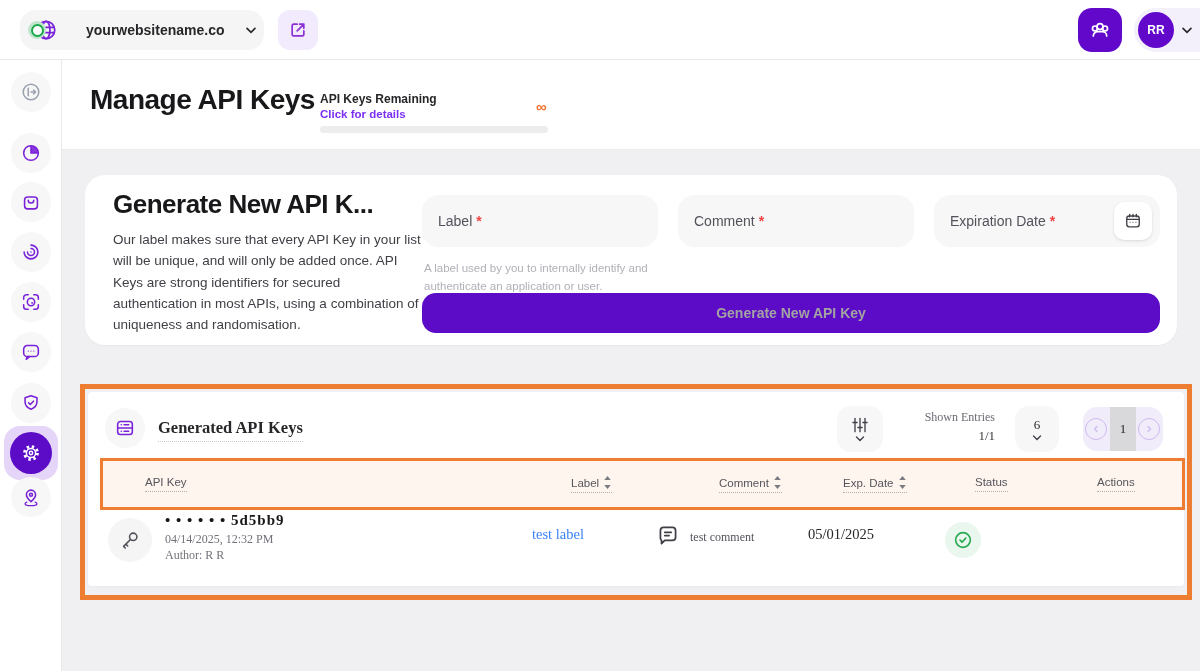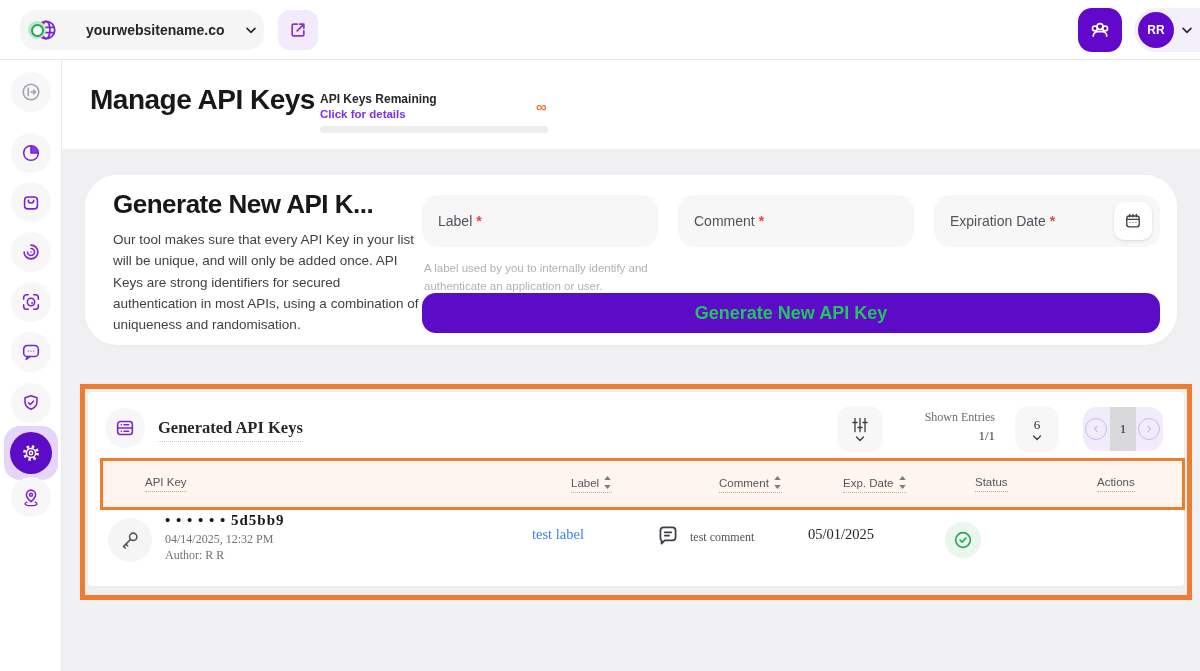--- a/index.html
+++ b/index.html
@@ -49,39 +49,39 @@
                 letter-spacing:-0.5px; color:#18181b; }
   .remaining-label { position:absolute; left:258px; top:32px; font-size:12px; font-weight:700; color:#27272a; }
   .details-link { position:absolute; left:258px; top:48px; font-size:11.5px; font-weight:600;
                   color:#7b2ff2; cursor:pointer; }
   .infinity { position:absolute; left:474px; top:38px; font-size:15px; font-weight:700; color:#f2712a; }
   .progress-track { position:absolute; left:258px; top:66px; width:228px; height:7px;
                     background:#ededee; border-radius:4px; cursor:default; }
 
   
   .card1 { position:absolute; left:23px; top:115px; width:1092px; height:170px; background:#fff;
-           border-radius:32px; box-shadow:0 1px 2px rgba(0,0,0,0.03); }
+           border-radius:20px; box-shadow:0 1px 2px rgba(0,0,0,0.03); }
   .card1-title { position:absolute; left:28px; top:14px; font-size:26px; font-weight:700;
                  letter-spacing:-0.5px; color:#18181b; white-space:nowrap; }
   .card1-desc { position:absolute; left:28px; top:54px; width:312px; font-size:13.5px;
                 line-height:1.58; color:#3f3f46; }
   .form { position:absolute; left:337px; top:0; width:738px; height:170px; }
   .field { position:absolute; top:20px; height:52px; background:#f7f7f8; border-radius:16px;
            display:flex; align-items:center; padding:0 16px; font-size:14px; color:#52525b; cursor:text; }
   .field .req { color:#ef4444; margin-left:4px; font-weight:700; }
   .field-label { width:236px; left:0; }
   .field-comment { width:236px; left:256px; }
   .field-exp { width:226px; left:512px; cursor:pointer; }
   .cal-btn { position:absolute; right:8px; top:7px; width:38px; height:38px; background:#fff;
              border-radius:10px; box-shadow:0 1px 3px rgba(0,0,0,0.12); display:flex;
              align-items:center; justify-content:center; cursor:pointer; }
   .helper { position:absolute; left:2px; top:84px; width:250px; font-size:11.5px; line-height:1.6;
             color:#b0b0b8; }
   .generate-btn { position:absolute; left:0; top:118px; width:738px; height:40px; background:#5c0bc7;
-                  border:none; border-radius:14px; color:#22c55e; font-size:18px; font-weight:700;
+                  border:none; border-radius:14px; color:#a3a3a3; font-size:14px; font-weight:700;
                   font-family:inherit; cursor:pointer; }
 
   
   .annot-outer { position:absolute; left:18px; top:324px; width:1112px; height:216px;
                  border:5px solid #ee7c31; z-index:10; pointer-events:none; }
   .annot-inner { position:absolute; left:38px; top:398px; width:1085px; height:52px;
                  border:3px solid #ee7c31; background:rgba(238,124,49,0.08); z-index:9;
                  pointer-events:none; }
 
   
@@ -274,21 +274,21 @@
   <div class="header-band">
     <div class="page-title">Manage API Keys</div>
     <div class="remaining-label">API Keys Remaining</div>
     <div class="details-link">Click for details</div>
     <div class="infinity">∞</div>
     <div class="progress-track"></div>
   </div>
 
   <div class="card1">
     <div class="card1-title">Generate New API K...</div>
-    <div class="card1-desc">Our tool makes sure that every API Key in your list will be unique, and will only be added once. API Keys are strong identifiers for secured authentication in most APIs, using a combination of uniqueness and randomisation.</div>
+    <div class="card1-desc">Our label makes sure that every API Key in your list will be unique, and will only be added once. API Keys are strong identifiers for secured authentication in most APIs, using a combination of uniqueness and randomisation.</div>
 
     <div class="form">
       <div class="field field-label">
         <span>Label</span>
         <span class="req">*</span>
       </div>
       <div class="field field-comment">
         <span>Comment</span>
         <span class="req">*</span>
       </div>

